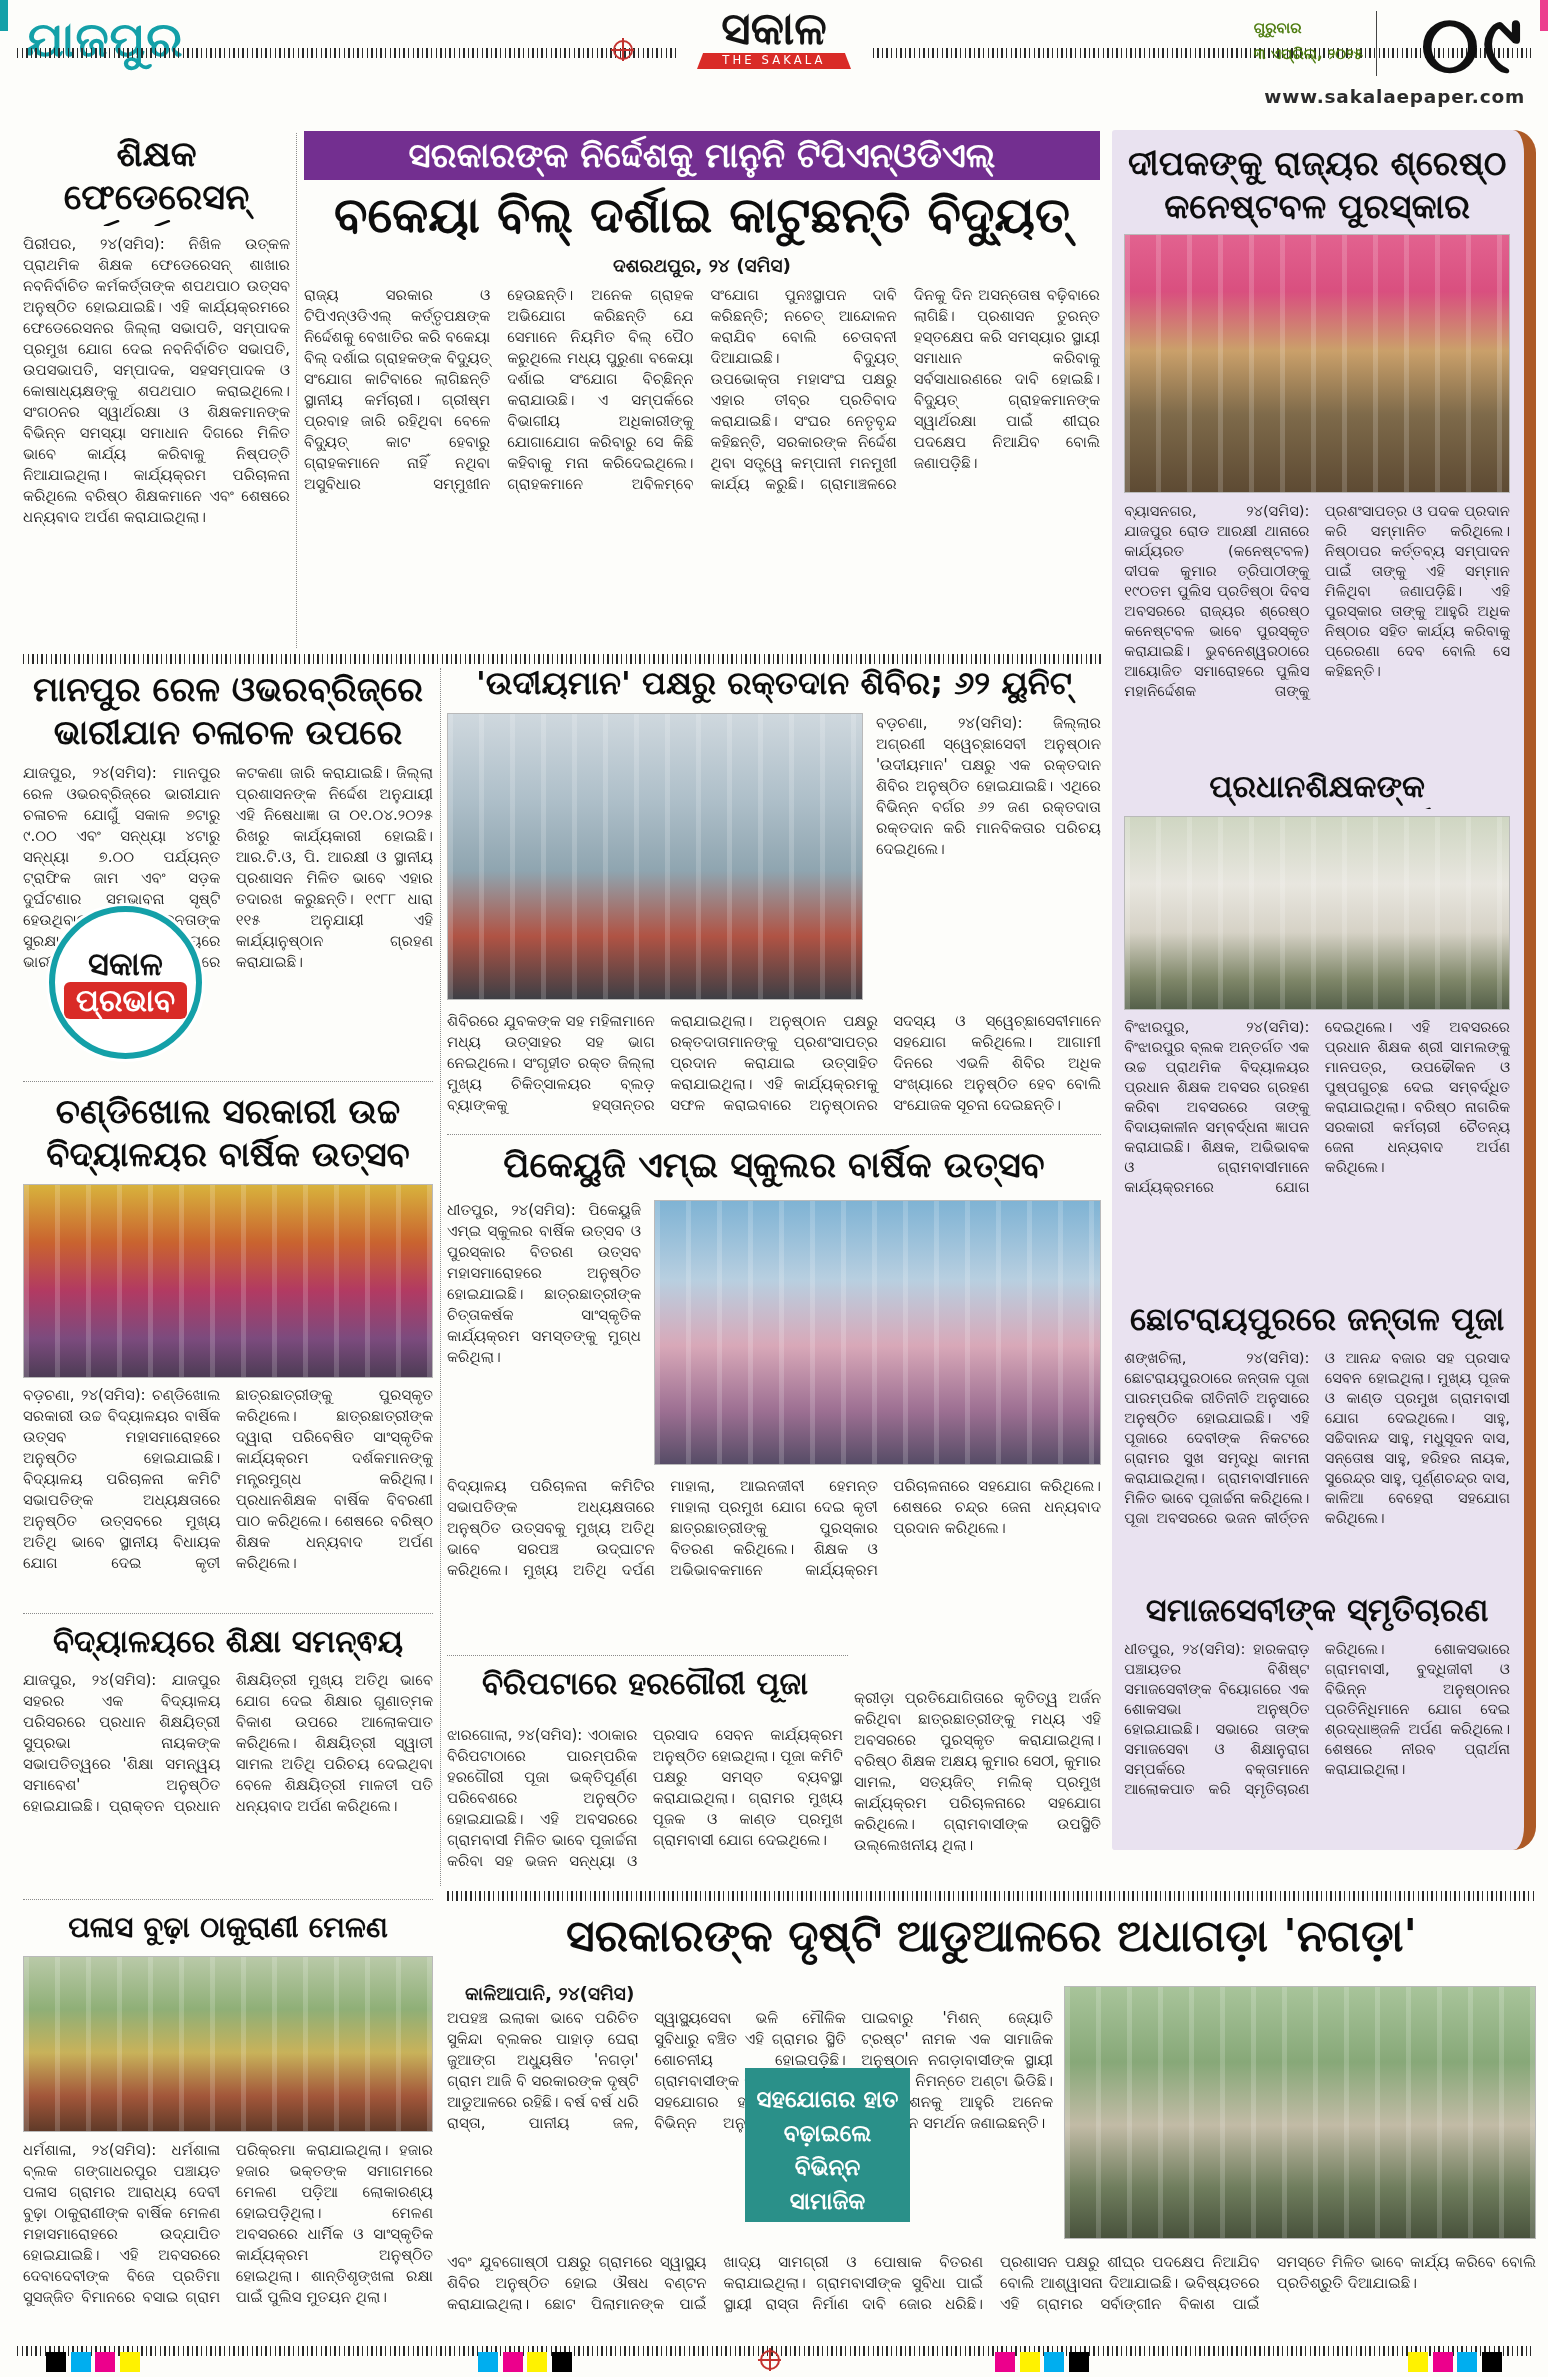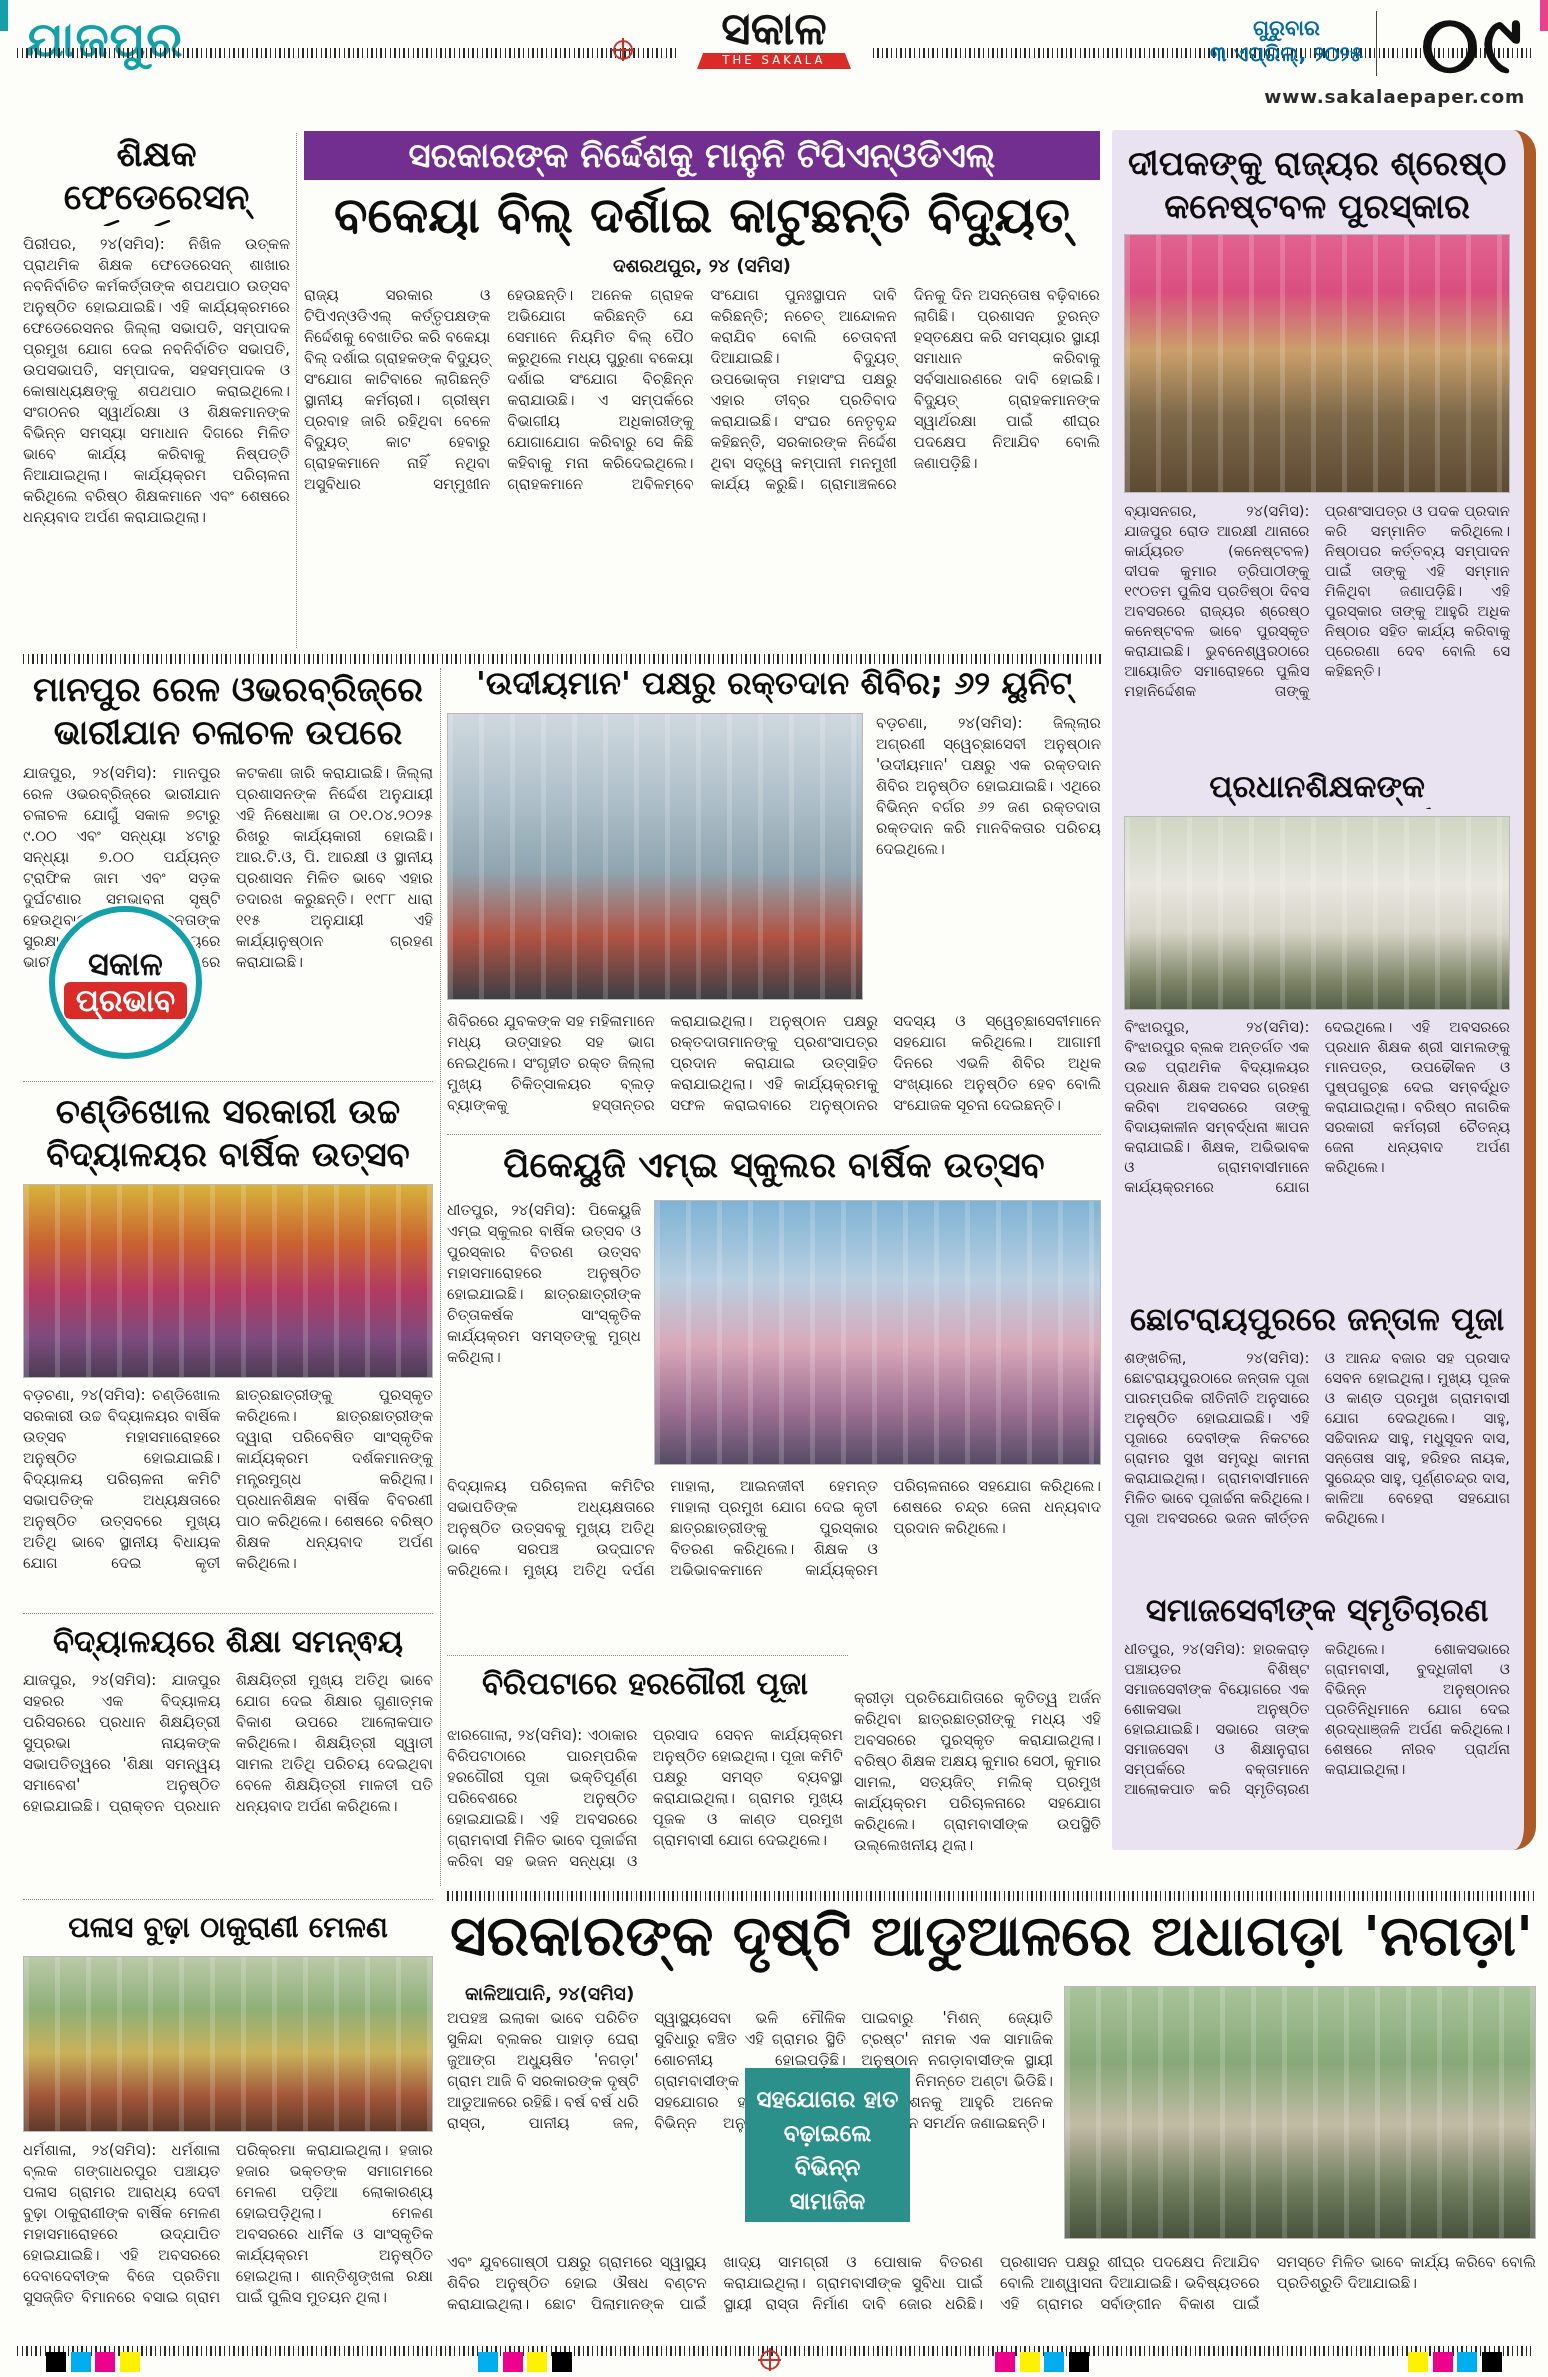--- a/index.html
+++ b/index.html
@@ -16,21 +16,21 @@
 
   
   .edition { font-size:48px; font-weight:bold; color:#14a0a8; letter-spacing:0.8px; }
   .logo-wrap { text-align:center; background:#fdfdfa; padding:0 20px; z-index:5; }
   .logo-main { font-size:45px; font-weight:bold; color:#141414; line-height:45px; }
   .logo-ribbon {
     margin:1.5px auto 0; width:154px; background:#d92b27; color:#fff;
     font-size:11.6px; font-weight:normal; letter-spacing:3.1px; padding:0.8px 0 1.5px;
     clip-path:polygon(4% 0,96% 0,100% 100%,0 100%);
   }
-  .dateblock { text-align:center; font-size:21px; font-weight:bold; line-height:26px; color:#0369a1; }
+  .dateblock { text-align:left; font-size:15px; font-weight:bold; line-height:26px; color:#4d7c0f; }
   .date-sep { width:1.5px; background:#444; }
   .pagenum { font-size:80px; font-weight:bold; line-height:77px; color:#101010; letter-spacing:3.1px; }
   .website { font-size:18.5px; font-weight:bold; color:#2b2b2b; letter-spacing:0.8px; }
   .regmark { width:20px; height:20px; border:2.3px solid #c3322e; border-radius:50%; }
   .regmark:before, .regmark:after { content:""; position:absolute; background:#c3322e; }
   .regmark:before { left:50%; top:-3.9px; width:1.5px; height:23px; margin-left:-0.8px; }
   .regmark:after { top:50%; left:-3.9px; height:1.5px; width:23px; margin-top:-0.8px; }
   .edgebar { width:7.7px; }
 
   
@@ -204,21 +204,21 @@
   <div class="abs" style="left:23px;top:1908px;width:410px;height:432px;">
     <div class="hl hl-c" style="font-size:29px;line-height:39px;height:42px;">ପଳାସ ବୁଢ଼ା ଠାକୁରାଣୀ ମେଳଣ ଉଦ୍‌ଯାପିତ</div>
     <div class="photo ph-idols" style="position:relative;height:176px;margin-top:6.2px;">
         <div class="ph-inner"></div>
       </div>
     <div class="body-txt cols2" style="height:197px;margin-top:7.7px;">ଧର୍ମଶାଳା, ୨୪(ସମିସ): ଧର୍ମଶାଳା ବ୍ଲକ ଗଙ୍ଗାଧରପୁର ପଞ୍ଚାୟତ ପଳାସ ଗ୍ରାମର ଆରାଧ୍ୟ ଦେବୀ ବୁଢ଼ା ଠାକୁରାଣୀଙ୍କ ବାର୍ଷିକ ମେଳଣ ମହାସମାରୋହରେ ଉଦ୍‌ଯାପିତ ହୋଇଯାଇଛି। ଏହି ଅବସରରେ ଦେବାଦେବୀଙ୍କ ବିଜେ ପ୍ରତିମା ସୁସଜ୍ଜିତ ବିମାନରେ ବସାଇ ଗ୍ରାମ ପରିକ୍ରମା କରାଯାଇଥିଲା। ହଜାର ହଜାର ଭକ୍ତଙ୍କ ସମାଗମରେ ମେଳଣ ପଡ଼ିଆ ଲୋକାରଣ୍ୟ ହୋଇପଡ଼ିଥିଲା। ମେଳଣ ଅବସରରେ ଧାର୍ମିକ ଓ ସାଂସ୍କୃତିକ କାର୍ଯ୍ୟକ୍ରମ ଅନୁଷ୍ଠିତ ହୋଇଥିଲା। ଶାନ୍ତିଶୃଙ୍ଖଳା ରକ୍ଷା ପାଇଁ ପୁଲିସ ମୁତୟନ ଥିଲା।</div>
   </div>
 
   <div class="abs hatch" style="left:447px;top:1891px;width:1089px;"></div>
   <div class="abs" style="left:447px;top:1903px;width:1089px;height:438px;">
-    <div class="hl hl-c" style="font-size:56px;line-height:66px;height:71px;">ସରକାରଙ୍କ ଦୃଷ୍ଟି ଆଡୁଆଳରେ ଅଧାଗଡ଼ା 'ନଗଡ଼ା'</div>
+    <div class="hl hl-c" style="font-size:44px;line-height:66px;height:71px;">ସରକାରଙ୍କ ଦୃଷ୍ଟି ଆଡୁଆଳରେ ଅଧାଗଡ଼ା 'ନଗଡ଼ା'</div>
     <div class="dateline" style="position:absolute;left:18px;top:80px;width:201px;text-align:left;">କାଳିଆପାନି, ୨୪(ସମିସ)</div>
     <div style="position:absolute;left:0;top:105px;width:606px;height:231px;">
       <div class="body-txt cols3" style="height:231px;">ଅପହଞ୍ଚ ଇଲାକା ଭାବେ ପରିଚିତ ସୁକିନ୍ଦା ବ୍ଲକର ପାହାଡ଼ ଘେରା ଜୁଆଙ୍ଗ ଅଧ୍ୟୁଷିତ 'ନଗଡ଼ା' ଗ୍ରାମ ଆଜି ବି ସରକାରଙ୍କ ଦୃଷ୍ଟି ଆଡୁଆଳରେ ରହିଛି। ବର୍ଷ ବର୍ଷ ଧରି ରାସ୍ତା, ପାନୀୟ ଜଳ, ସ୍ୱାସ୍ଥ୍ୟସେବା ଭଳି ମୌଳିକ ସୁବିଧାରୁ ବଞ୍ଚିତ ଏହି ଗ୍ରାମର ସ୍ଥିତି ଶୋଚନୀୟ ହୋଇପଡ଼ିଛି। ଗ୍ରାମବାସୀଙ୍କ ଦୁଃଖ ଦୁର୍ଦ୍ଦଶା ଦେଖି ସହଯୋଗର ହାତ ବଢ଼ାଇଛନ୍ତି ବିଭିନ୍ନ ଅନୁଷ୍ଠାନ। ଖବର ପାଇବାରୁ 'ମିଶନ୍ ଜ୍ୟୋତି ଟ୍ରଷ୍ଟ' ନାମକ ଏକ ସାମାଜିକ ଅନୁଷ୍ଠାନ ନଗଡ଼ାବାସୀଙ୍କ ସ୍ଥାୟୀ ସମାଧାନ ନିମନ୍ତେ ଅଣ୍ଟା ଭିଡିଛି। ଏହି ମିଶନକୁ ଆହୁରି ଅନେକ ଅନୁଷ୍ଠାନ ସମର୍ଥନ ଜଣାଇଛନ୍ତି।</div>
       <div class="abs teal-box" style="left:298px;top:60px;width:165px;height:154px;">ସହଯୋଗର ହାତ ବଢ଼ାଇଲେ ବିଭିନ୍ନ ସାମାଜିକ ଅନୁଷ୍ଠାନ</div>
     </div>
     <div class="photo ph-nagada" style="position:absolute;right:0;top:83px;width:472px;height:253px;">
         <div class="ph-inner"></div>
       </div>
     <div class="body-txt cols4" style="position:absolute;left:0;top:349px;width:1089px;height:89px;">ଏବଂ ଯୁବଗୋଷ୍ଠୀ ପକ୍ଷରୁ ଗ୍ରାମରେ ସ୍ୱାସ୍ଥ୍ୟ ଶିବିର ଅନୁଷ୍ଠିତ ହୋଇ ଔଷଧ ବଣ୍ଟନ କରାଯାଇଥିଲା। ଛୋଟ ପିଲାମାନଙ୍କ ପାଇଁ ଖାଦ୍ୟ ସାମଗ୍ରୀ ଓ ପୋଷାକ ବିତରଣ କରାଯାଇଥିଲା। ଗ୍ରାମବାସୀଙ୍କ ସୁବିଧା ପାଇଁ ସ୍ଥାୟୀ ରାସ୍ତା ନିର୍ମାଣ ଦାବି ଜୋର ଧରିଛି। ପ୍ରଶାସନ ପକ୍ଷରୁ ଶୀଘ୍ର ପଦକ୍ଷେପ ନିଆଯିବ ବୋଲି ଆଶ୍ୱାସନା ଦିଆଯାଇଛି। ଭବିଷ୍ୟତରେ ଏହି ଗ୍ରାମର ସର୍ବାଙ୍ଗୀନ ବିକାଶ ପାଇଁ ସମସ୍ତେ ମିଳିତ ଭାବେ କାର୍ଯ୍ୟ କରିବେ ବୋଲି ପ୍ରତିଶ୍ରୁତି ଦିଆଯାଇଛି।</div>
   </div>

